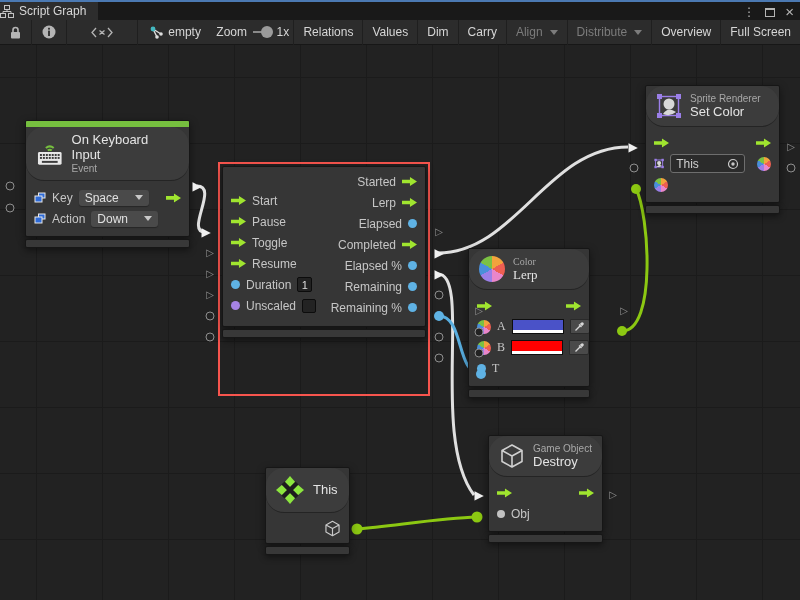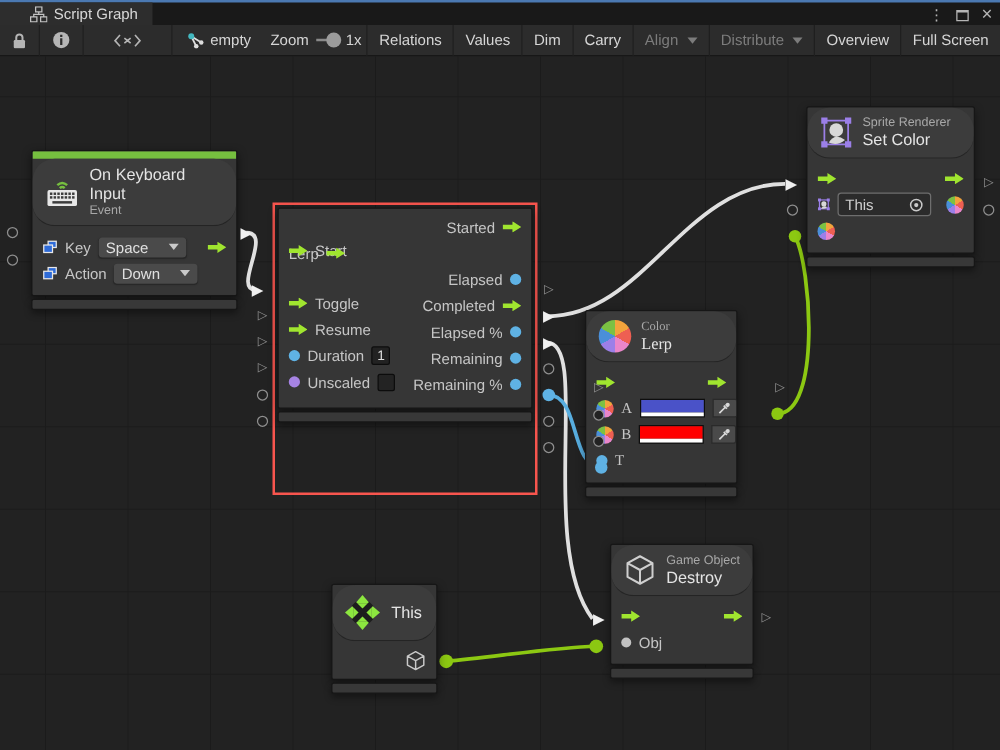--- a/index.html
+++ b/index.html
@@ -2,21 +2,21 @@
 <html><head>
 <meta charset="utf-8">
 <style>
   * { margin:0; padding:0; box-sizing:border-box; }
   html,body { width:800px; height:600px; overflow:hidden; background:#191919;
     font-family:"Liberation Sans","DejaVu Sans",sans-serif; }
   .app { position:relative; width:800px; height:600px; }
 
   
   .tabbar { position:absolute; left:0; top:0; width:800px; height:20px; background:#191919; border-top:2px solid #4b79b2; display:flex; }
-  .tab { display:flex; align-items:center; gap:5px; padding:0 12px 0 24px; background:#2d2d2d; height:18px; }
+  .tab { display:flex; align-items:center; gap:5px; padding:0 12px 0 0; background:#2d2d2d; height:18px; }
   .tab-title { color:#d8d8d8; font-size:12px; }
   .win-controls { position:absolute; right:6px; top:2px; display:flex; gap:10px; align-items:center; height:16px; }
   .win-controls span { color:#b5b5b5; font-size:12px; line-height:16px; }
   .maxbox { width:10px; height:9px; border:1px solid #b5b5b5; border-top:2px solid #b5b5b5; display:inline-block; }
 
   
   .toolbar { position:absolute; left:0; top:20px; width:800px; height:25px; background:#2c2c2c; border-bottom:1px solid #171717; display:flex; align-items:center; color:#d6d6d6; font-size:12px; }
   .tbtn { display:flex; align-items:center; gap:4px; padding:0 9px; height:25px; border-right:1px solid #1f1f1f; white-space:nowrap; cursor:default; }
   .tbtn.icon-only { padding:0 10px; }
   .tbtn.disabled { color:#7c7c7c; }
@@ -250,20 +250,24 @@
               <div class="L">
                 <span class="farrow"></span>
                 <span>Start</span>
               </div>
               <div class="R">
                 <span>Started</span>
                 <span class="farrow"></span>
               </div>
             </div>
           <div class="trow">
+              <div class="L">
+                <span class="farrow"></span>
+                <span>Pause</span>
+              </div>
               <div class="R">
                 <span>Lerp</span>
                 <span class="farrow"></span>
               </div>
             </div>
           <div class="trow">
               <div class="L">
                 <span class="farrow"></span>
                 <span>Toggle</span>
               </div>

